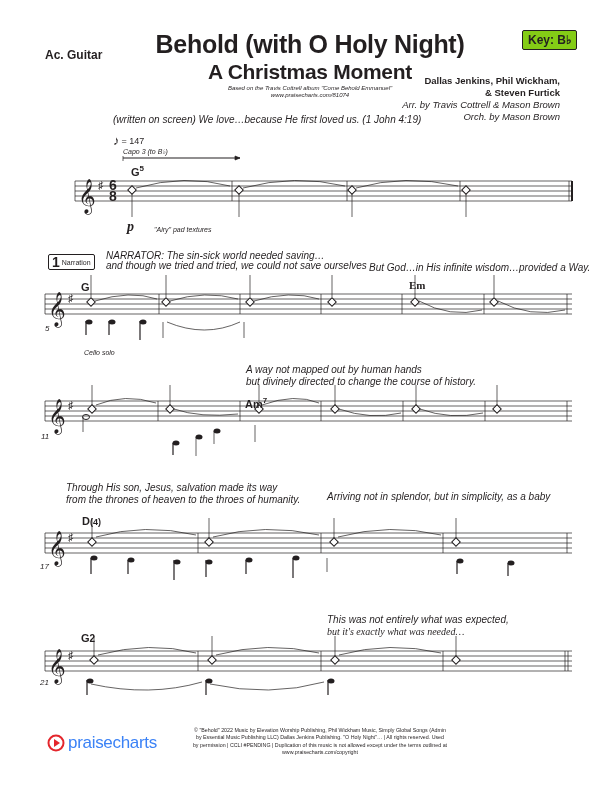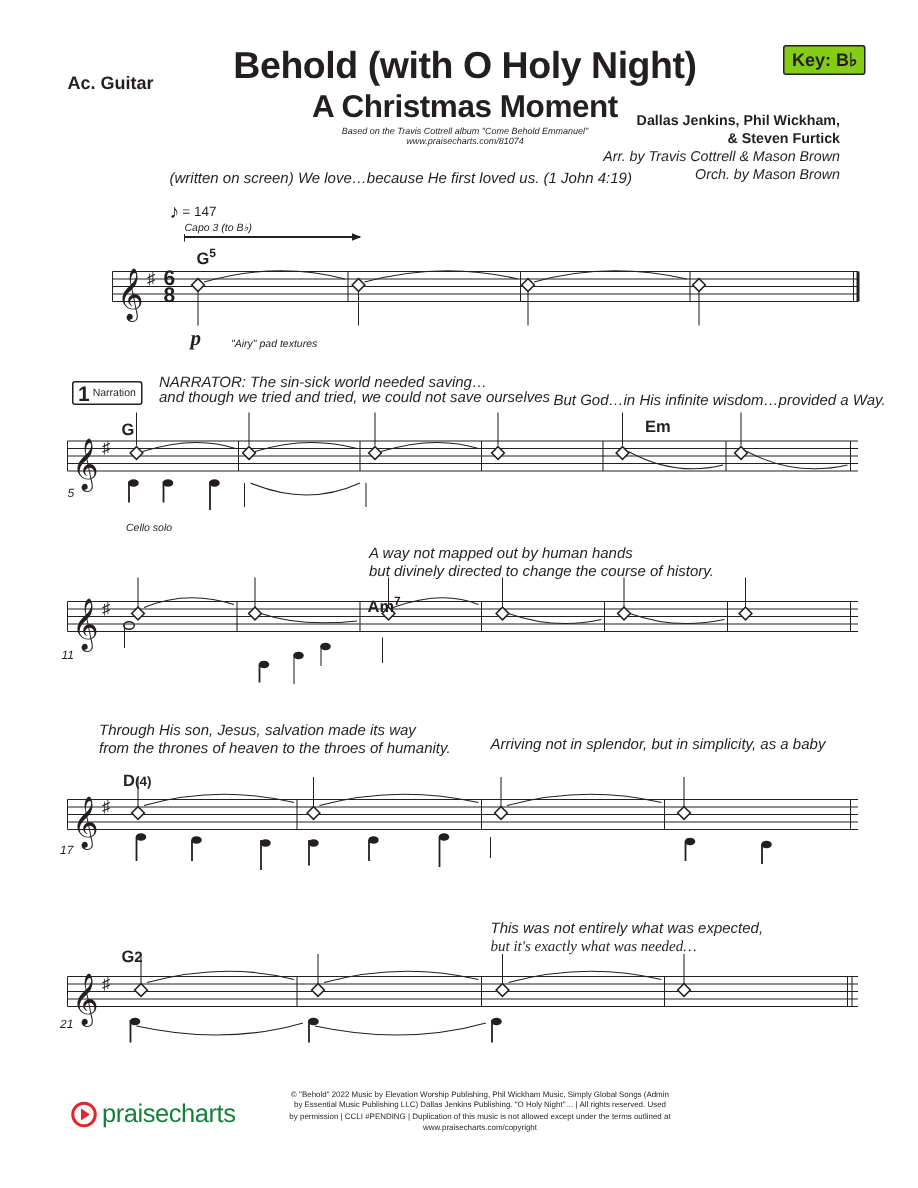--- a/index.html
+++ b/index.html
@@ -16,21 +16,21 @@
     .credits .i { font-style:italic; }
     .narr { font-size:10px; font-style:italic; line-height:12px; white-space:nowrap; }
     .chord { font-size:11px; font-weight:bold; }
     .chord sup { font-size:8px; vertical-align:5px; }
     .small-it { font-size:7px; font-style:italic; }
     .meas-num { font-size:8px; font-style:italic; }
     .narr-box { left:48px; top:254px; border:1px solid #231f20; border-radius:2px; padding:0px 3px; height:14px; display:flex; align-items:center; gap:2px; }
     .narr-box .n { font-size:14px; font-weight:bold; }
     .narr-box .lbl { font-size:7px; }
     .footer-logo { left:47px; top:733px; display:flex; align-items:center; gap:3px; }
-    .footer-logo .logotext { font-size:17px; color:#15803d; letter-spacing:-0.3px; }
+    .footer-logo .logotext { font-size:17px; color:#3b82f6; letter-spacing:-0.3px; }
     .copyright { left:160px; width:320px; top:727px; font-size:5.3px; line-height:7.4px; text-align:center; color:#231f20; }
     svg text { font-family:"Liberation Sans", sans-serif; }
   </style>
 </head>
 <body>
 
 <div class="abs instrument">Ac. Guitar</div>
 <div class="abs title">
   <span class="t1">Behold (with O Holy Night)</span>
   <span class="t2">A Christmas Moment</span>
@@ -279,21 +279,21 @@
 </svg>
 
 <div class="abs narr-box">
   <span class="n">1</span>
   <span class="lbl">Narration</span>
 </div>
 <div class="abs narr" style="left:106px;top:250px;">NARRATOR: The sin-sick world needed saving…</div>
 <div class="abs narr" style="left:106px;top:260px;">and though we tried and tried, we could not save ourselves</div>
 <div class="abs narr" style="left:369px;top:262px;">But God…in His infinite wisdom…provided a Way.</div>
 <div class="abs chord" style="left:81px;top:281px;"><span>G</span></div>
-<div class="abs chord" style="left:430px;top:279px;"><span>Em</span></div>
+<div class="abs chord" style="left:409px;top:279px;font-family:Liberation Serif, serif;"><span>Em</span></div>
 <div class="abs meas-num" style="left:45px;top:324px;">5</div>
 <div class="abs small-it" style="left:84px;top:349px;">Cello solo</div>
 
 <div class="abs narr" style="left:246px;top:364px;">A way not mapped out by human hands</div>
 <div class="abs narr" style="left:246px;top:376px;">but divinely directed to change the course of history.</div>
 <div class="abs chord" style="left:245px;top:396px;"><span>Am</span><sup>7</sup></div>
 <div class="abs meas-num" style="left:41px;top:432px;">11</div>
 
 <div class="abs narr" style="left:66px;top:482px;">Through His son, Jesus, salvation made its way</div>
 <div class="abs narr" style="left:66px;top:494px;">from the thrones of heaven to the throes of humanity.</div>

